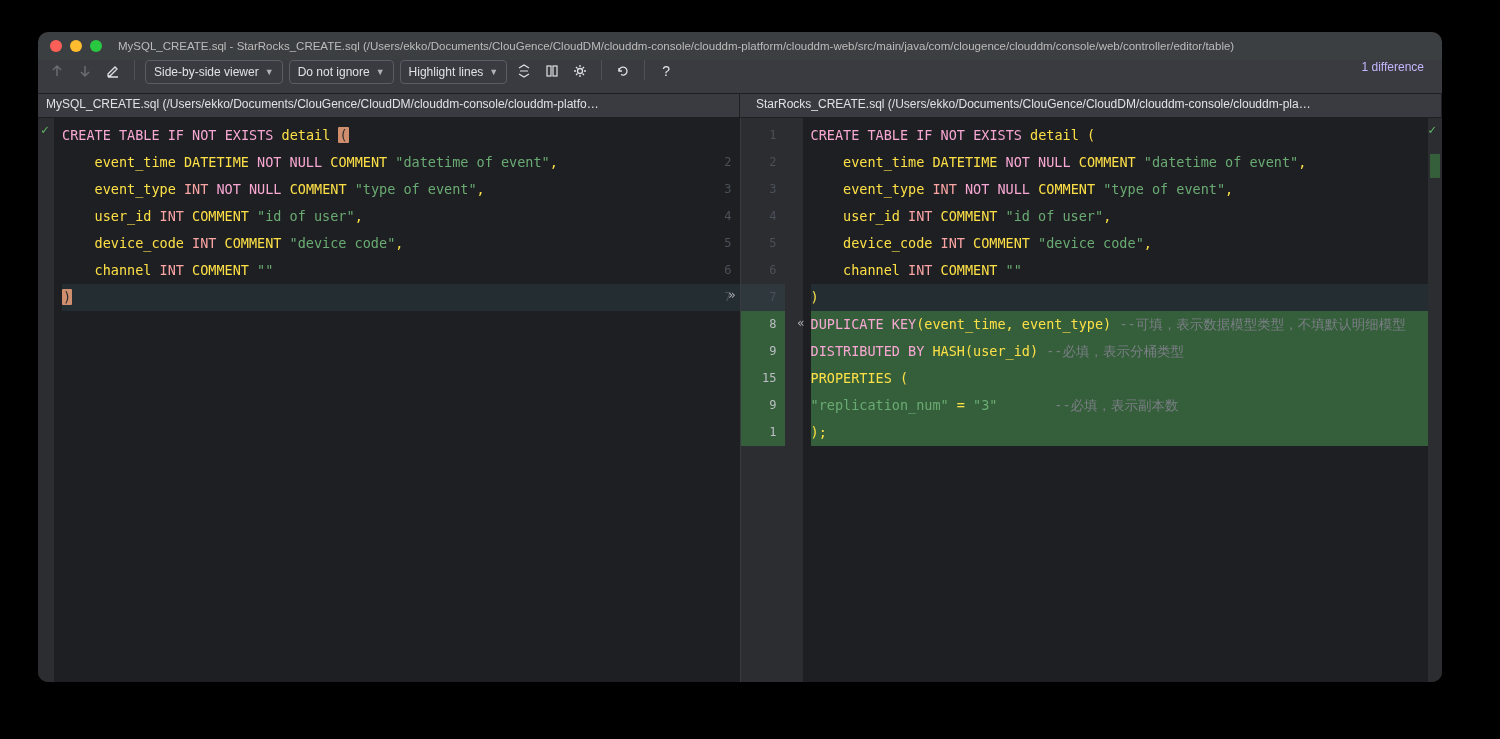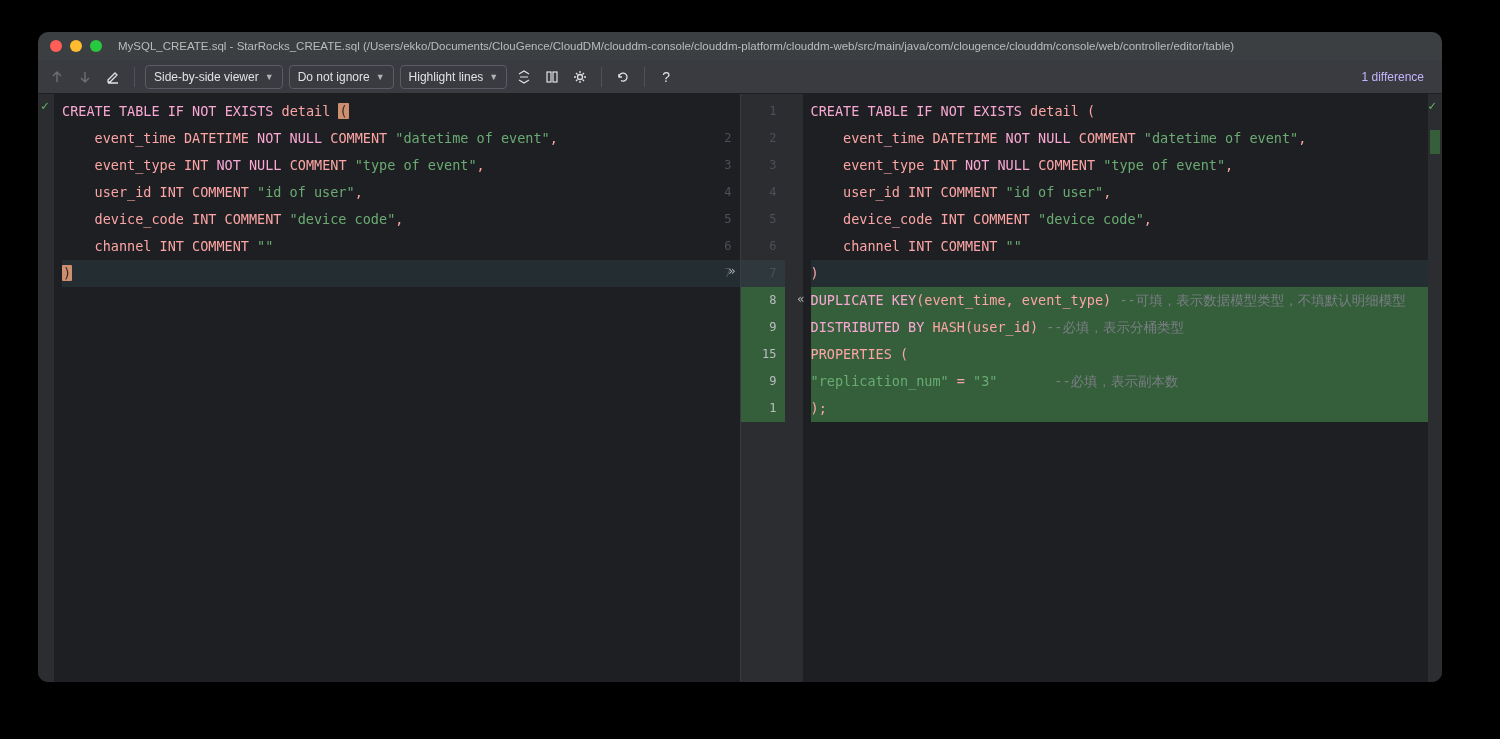--- a/index.html
+++ b/index.html
@@ -38,21 +38,20 @@
   }
   .traffic-lights { display: flex; gap: 8px; margin-right: 16px; }
   .traffic { width: 12px; height: 12px; border-radius: 50%; }
   .tl-close { background: #FF5F57; }
   .tl-min { background: #FEBC2E; }
   .tl-max { background: #28C840; }
   .toolbar {
     height: 34px;
     background: #393B40;
     display: flex;
-    align-items: center;
     padding: 0 8px;
     gap: 6px;
     border-bottom: 1px solid #1E1F22;
   }
   .tool-icon {
     width: 22px; height: 22px;
     display: flex; align-items: center; justify-content: center;
     color: #AFB1B3;
     border-radius: 3px;
     cursor: pointer;
@@ -78,21 +77,21 @@
   .gutter-left { width: 40px; text-align: right; color: #4B5059; padding-top: 4px; }
   .gutter-right { width: 44px; text-align: right; color: #4B5059; padding-top: 4px; background: #2B2D30; }
   .gutter-right2 { width: 44px; text-align: right; color: #4B5059; padding-top: 4px; background: #2B2D30; }
   .ln { height: 27px; line-height: 27px; padding-right: 8px; font-size: 12px; }
   .code { flex: 1; padding-top: 4px; white-space: pre; padding-left: 8px; }
   .codeline { height: 27px; line-height: 27px; color: #BCBEC4; }
   .kw { color: #f9a8d4; }
   .typ { color: #fca5a5; }
   .str { color: #6AAB73; }
   .com { color: #7A7E85; }
-  .id { color: #fca5a5; }
+  .id { color: #fde047; }
   .paren-hl { background: #CF8E6D; color: #2B2D30; padding: 0 1px; border-radius: 1px; }
   .linechanged { background: rgba(55,90,100,0.25); }
   .lineadded { background: #355F3A; }
   .gut-add { background: #355F3A !important; color: #BCBEC4; }
   .diff-arrow { position: absolute; color: #AFB1B3; font-size: 12px; cursor: pointer; }
   .checkmark { position: absolute; top: 4px; color: #5FB865; font-size: 13px; }
   .checkmark-left { left: 3px; }
   .checkmark-right { right: 6px; }
   .right-strip { width: 14px; background: #2B2D30; position: relative; }
   .strip-mark { position: absolute; left: 2px; right: 2px; height: 4px; background: #355F3A; }
@@ -163,20 +162,24 @@
       <svg width="14" height="14" viewBox="0 0 14 14">
           <path d="M3 7 A4 4 0 1 1 5 10.5" stroke="#DFE1E5" stroke-width="1.3" fill="none"></path>
           <path d="M3 4 L3 7 L6 7" stroke="#DFE1E5" stroke-width="1.3" fill="none"></path>
         </svg>
     </div>
     <div class="sep"></div>
     <div class="tool-icon" style="color:#DFE1E5;font-size:14px;">?</div>
     <div class="diff-count">1 difference</div>
   </div>
 
+  <div class="file-header-row">
+    <div class="file-header">MySQL_CREATE.sql (/Users/ekko/Documents/ClouGence/CloudDM/clouddm-console/clouddm-platfo…</div>
+    <div class="file-header" style="padding-left:16px;">StarRocks_CREATE.sql (/Users/ekko/Documents/ClouGence/CloudDM/clouddm-console/clouddm-pla…</div>
+  </div>
 
   <div class="panes">
 
     <div class="pane pane-left">
       <span class="checkmark checkmark-left">✓</span>
       <div class="marker-strip"></div>
       <div class="code" id="left-code"><div class="codeline "><span class="kw">CREATE</span><span class="id"> </span><span class="kw">TABLE</span><span class="id"> </span><span class="kw">IF</span><span class="id"> </span><span class="kw">NOT</span><span class="id"> </span><span class="kw">EXISTS</span><span class="id"> detail </span><span class="paren-hl">(</span></div><div class="codeline "><span class="id">    event_time DATETIME </span><span class="kw">NOT</span><span class="id"> </span><span class="kw">NULL</span><span class="id"> COMMENT </span><span class="str">"datetime of event"</span><span class="id">,</span></div><div class="codeline "><span class="id">    event_type </span><span class="typ">INT</span><span class="id"> </span><span class="kw">NOT</span><span class="id"> </span><span class="kw">NULL</span><span class="id"> COMMENT </span><span class="str">"type of event"</span><span class="id">,</span></div><div class="codeline "><span class="id">    user_id </span><span class="typ">INT</span><span class="id"> COMMENT </span><span class="str">"id of user"</span><span class="id">,</span></div><div class="codeline "><span class="id">    device_code </span><span class="typ">INT</span><span class="id"> COMMENT </span><span class="str">"device code"</span><span class="id">,</span></div><div class="codeline "><span class="id">    channel </span><span class="typ">INT</span><span class="id"> COMMENT </span><span class="str">""</span></div><div class="codeline linechanged"><span class="paren-hl">)</span></div></div>
       <div class="gutter-left" id="left-gutter-right">
       <div class="ln"></div>
           <div class="ln">2</div>

